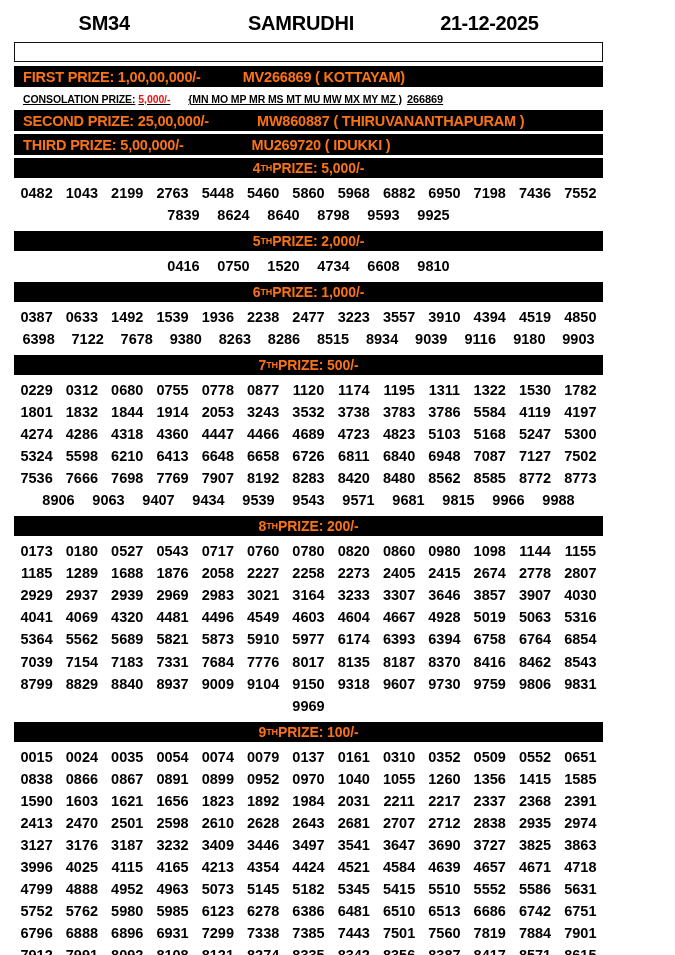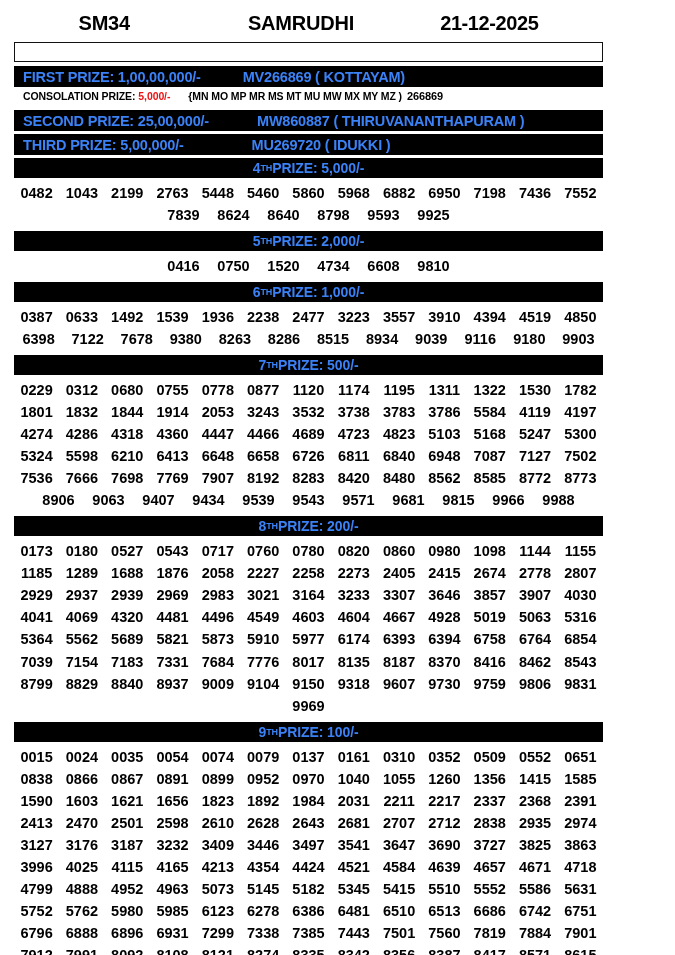--- a/index.html
+++ b/index.html
@@ -52,21 +52,21 @@
   .blank-box {
     height: 20px;
     border: 1.3px solid #111;
     box-sizing: border-box;
     margin-bottom: 4px;
   }
 
   
   .bar {
     background: #000000;
-    color: #3b82f6;
+    color: #f97316;
     font-weight: bold;
     box-sizing: border-box;
   }
   .bar-top {
     display: flex;
     align-items: center;
     height: 21px;
     padding-left: 9px;
     font-size: 14.5px;
     letter-spacing: -0.2px;
@@ -94,27 +94,28 @@
   }
   .bar-center sup {
     font-size: 9px;
     vertical-align: super;
     line-height: 0;
   }
 
   
   .consolation {
     display: flex;
-    align-items: flex-start;
+    align-items: center;
     height: 17px;
     padding-left: 9px;
     font-size: 10.5px;
     font-weight: bold;
     letter-spacing: -0.1px;
     margin-bottom: 3px;
+    text-decoration: underline;
   }
   .consolation .cons-amt {
     color: #ee1111;
     margin-left: 3px;
   }
   .consolation .cons-series {
     margin-left: 18px;
     font-size: 10.5px;
     font-weight: bold;
     white-space: nowrap;

